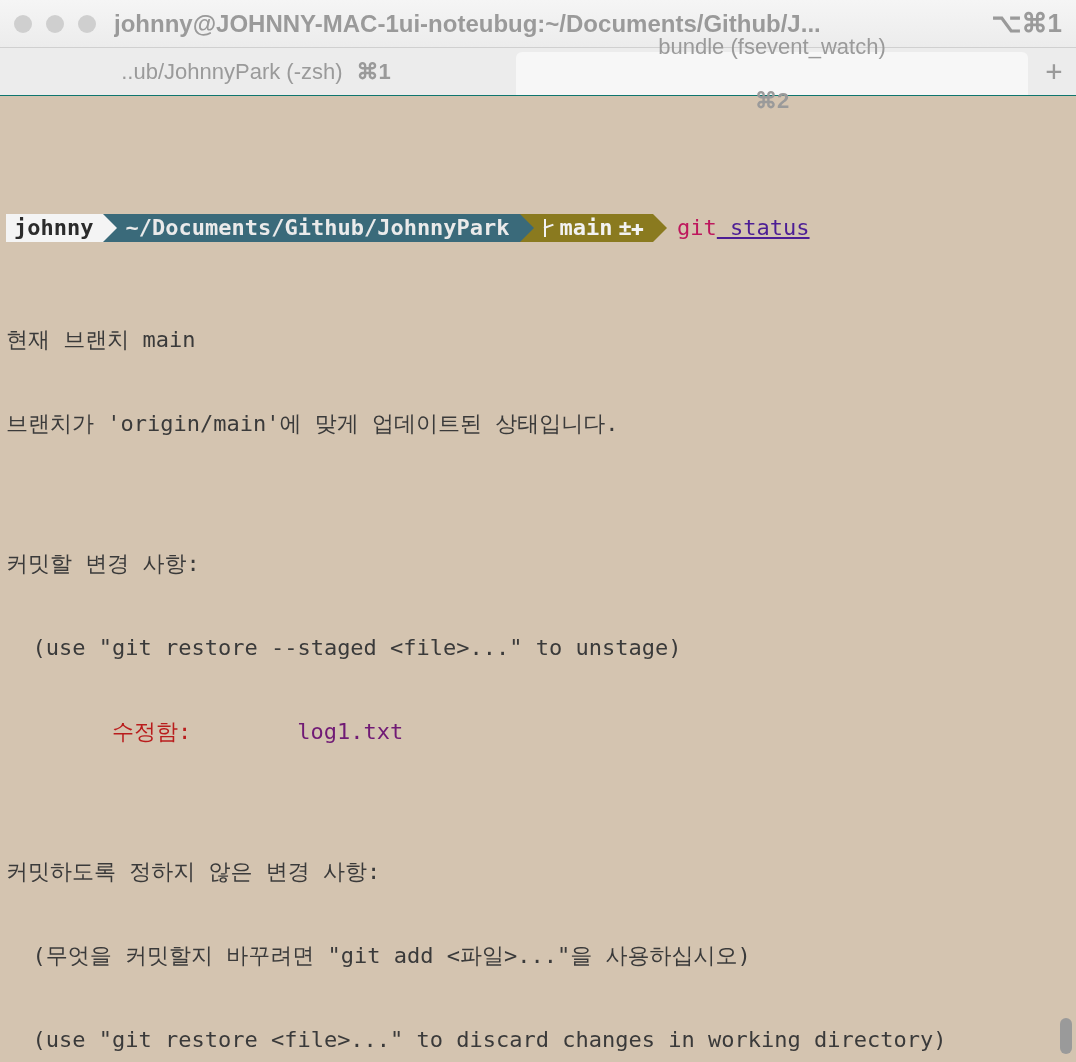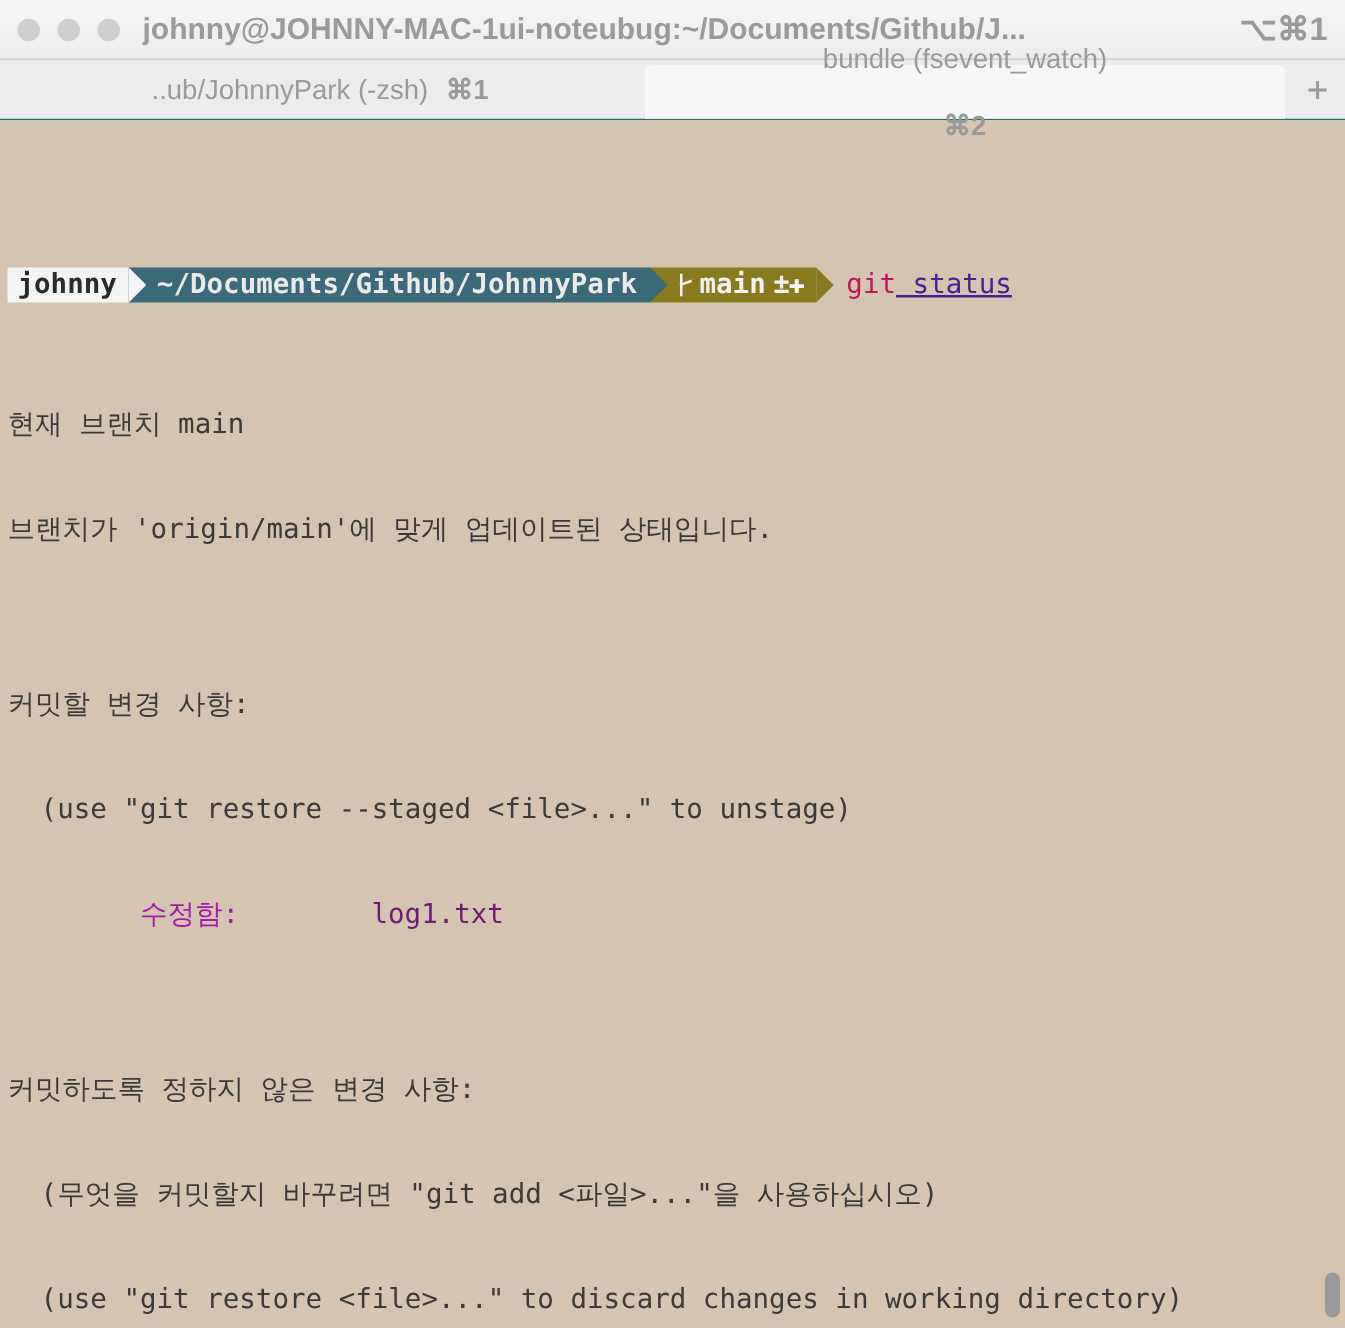--- a/index.html
+++ b/index.html
@@ -102,21 +102,21 @@
   }
   .seg-user { background: #f4f4f4; color: #2b2b2b; padding-left: 8px;}
   .seg-user::after { border-left-color: #f4f4f4; }
   .seg-path { background: #3a6a7a; color: #eaeaea; padding-left: 22px;}
   .seg-path::after { border-left-color: #3a6a7a; }
   .seg-branch { background: #8a7a1f; color: #f2f2f2; padding-left: 22px;}
   .seg-branch::after { border-left-color: #8a7a1f; }
   .seg-branch .sym { margin-left: 6px; letter-spacing: -1px;}
   .cmd-git { color: #be185d; margin-left: 24px; }
   .cmd-rest { color: #4c1d95; text-decoration: underline; }
-  .staged-label { color: #a21caf; }
+  .staged-label { color: #b91c1c; }
   .staged-file  { color: #701a75; }
   .branch-icon {
     display:inline-block; width:14px; height:18px;
     position: relative; margin-right:4px;
   }
   .branch-icon::before{
     content:""; position:absolute; left:2px; top:0; width:2px; height:18px;
     background:#f2f2f2;
   }
   .branch-icon::after{

